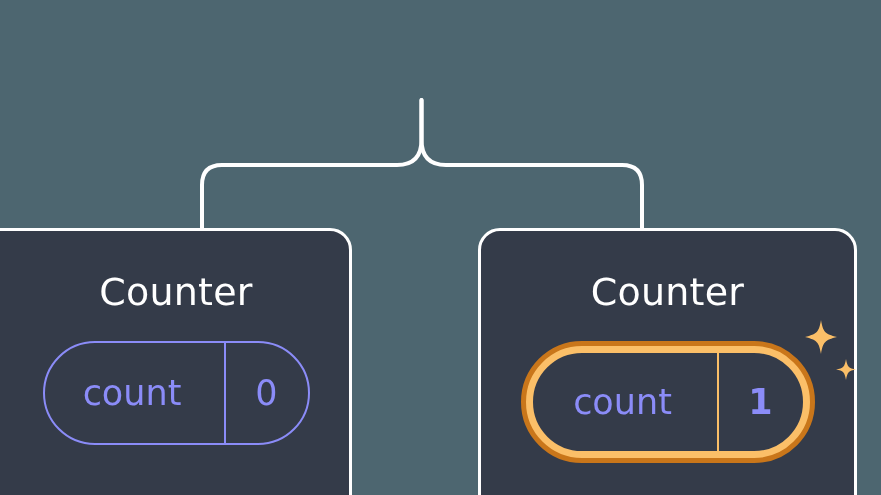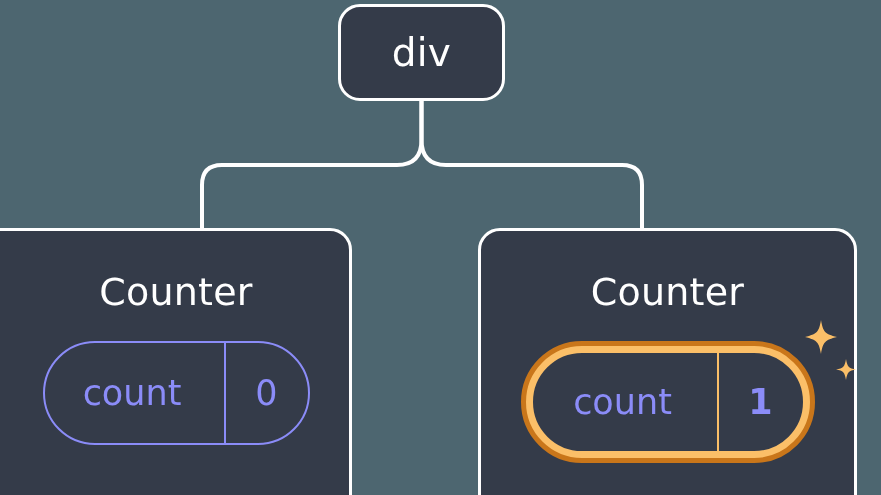--- a/index.html
+++ b/index.html
@@ -153,23 +153,20 @@
 </head>
 <body>
 
 <div id="stage">
 
   <svg class="connector" viewBox="0 0 881 495" xmlns="http://www.w3.org/2000/svg">
     <path d="M421.5 100 L421.5 140 Q421.5 165 446 165 L622 165 Q642 165 642 185 L642 228" fill="none" stroke="#ffffff" stroke-width="4" stroke-linecap="round"></path>
     <path d="M421.5 100 L421.5 140 Q421.5 165 397 165 L222 165 Q202 165 202 185 L202 228" fill="none" stroke="#ffffff" stroke-width="4" stroke-linecap="round"></path>
   </svg>
 
-  <div class="node node-root">
-    <span class="root-label">div</span>
-  </div>
 
   <div class="node node-child left">
     <div class="child-title">Counter</div>
     <div class="pill-wrap">
       <div class="pill">
         <div class="cell cell-key">count</div>
         <div class="cell cell-val">0</div>
       </div>
     </div>
   </div>

